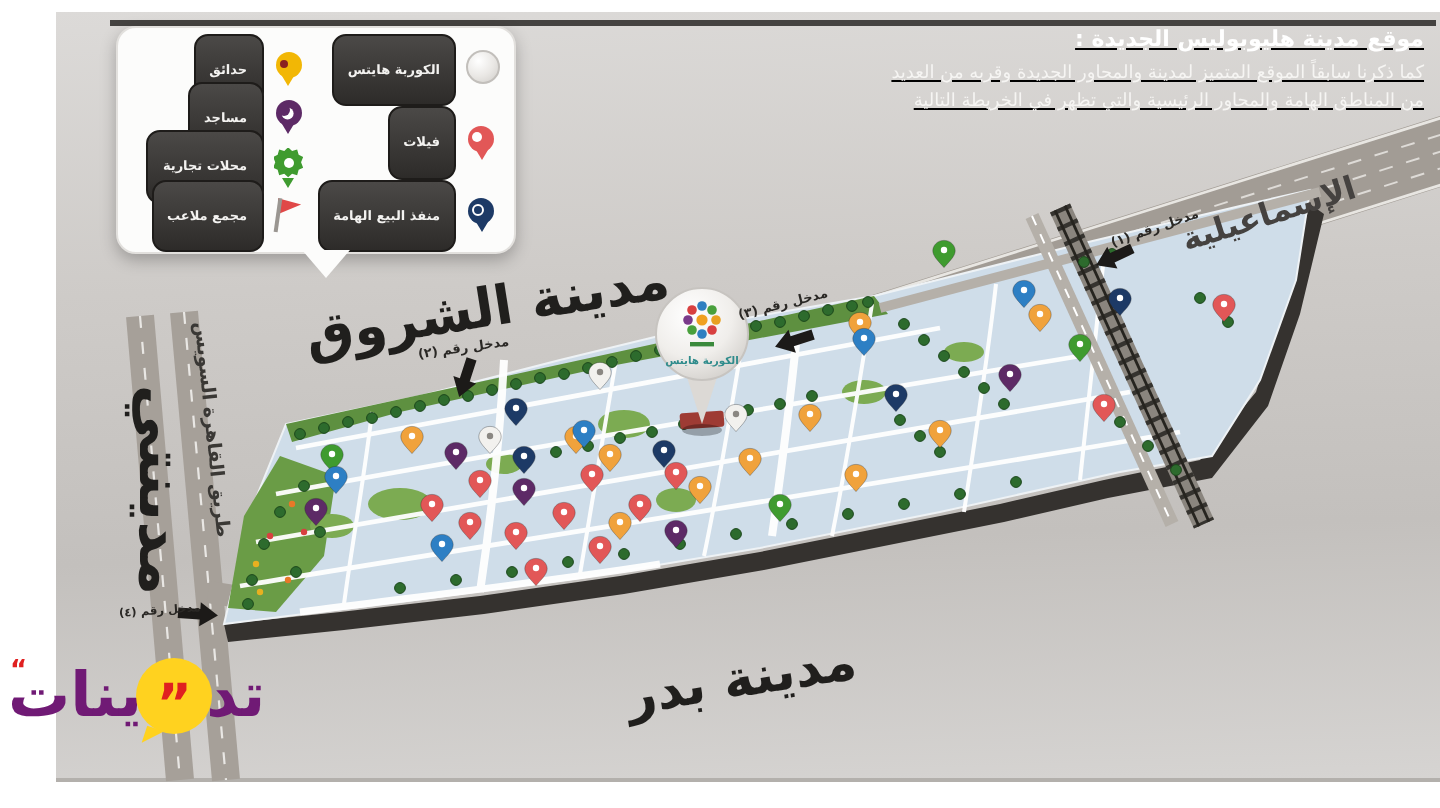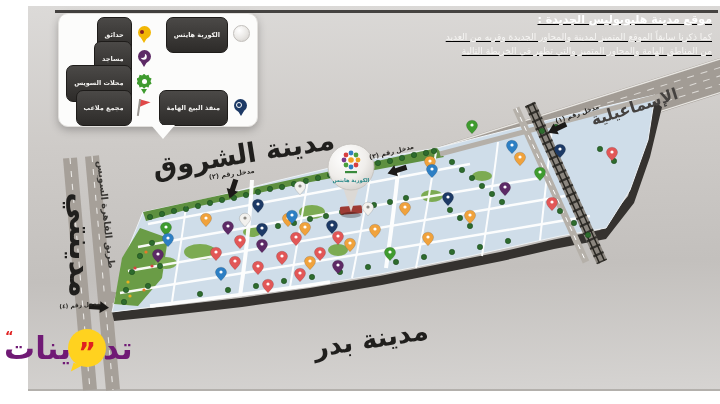--- a/index.html
+++ b/index.html
@@ -437,30 +437,38 @@
       <text x="70" y="245" font-size="31" text-anchor="middle" transform="translate(70,245) rotate(90) translate(-70,-245)">مدينتي</text>
       <text x="103" y="215" font-size="9.5" text-anchor="middle" fill="#3a3835" transform="rotate(84 103 215)">طريق القاهرة السويس</text>
       <text x="636" y="112" font-size="16" text-anchor="middle" fill="#454240" transform="rotate(-17.5 636 112)">الإسماعيلية</text>
       <text x="372" y="348" font-size="26" text-anchor="middle" transform="rotate(-9 372 348)">مدينة بدر</text>
     </g>
   </svg>
 
   <div class="hdr">
     <div class="t">موقع مدينة هليوبوليس الجديدة :</div>
     <div class="l">كما ذكرنا سابقاً الموقع المتميز لمدينة والمحاور الجديدة وقربه من العديد</div>
-    <div class="l">من المناطق الهامة والمحاور المتميز والتي تظهر في الخريطة التالية</div>
+    <div class="l">من المناطق الهامة والمحاور الرئيسية والتي تظهر في الخريطة التالية</div>
   </div>
 
   <div class="legend">
     <div class="lcol">
       <div class="litem">
         <span class="ic">
             <span class="balloonic"></span>
           </span>
         <span class="cap">الكوربة هايتس</span>
+      </div>
+      <div class="litem">
+        <span class="ic">
+          <span class="pinc" style="background:#e25757;"></span>
+            <span class="dotc"></span>
+          <span class="tail" style="border-top:5px solid #e25757;"></span>
+          </span>
+        <span class="cap">فيلات</span>
       </div>
       <div class="litem">
         <span class="ic">
           <span class="pinc" style="background:#1d3a66;"></span>
             <span class="ring"></span>
           <span class="tail" style="border-top:5px solid #1d3a66;"></span>
           </span>
         <span class="cap">منفذ البيع الهامة</span>
       </div>
     </div>
@@ -479,21 +487,21 @@
             <span class="cres"></span>
           <span class="tail" style="border-top:5px solid #5d2a66;"></span>
           </span>
         <span class="cap">مساجد</span>
       </div>
       <div class="litem">
         <span class="ic">
           <span class="burst"></span>
             <span class="tail" style="border-top:5px solid #3f9b2f;top:15px;"></span>
           </span>
-        <span class="cap">محلات السويس</span>
+        <span class="cap">محلات تجارية</span>
       </div>
       <div class="litem">
         <span class="ic">
             <span class="flagic"></span>
           </span>
         <span class="cap">مجمع ملاعب</span>
       </div>
     </div>
   </div>
 

